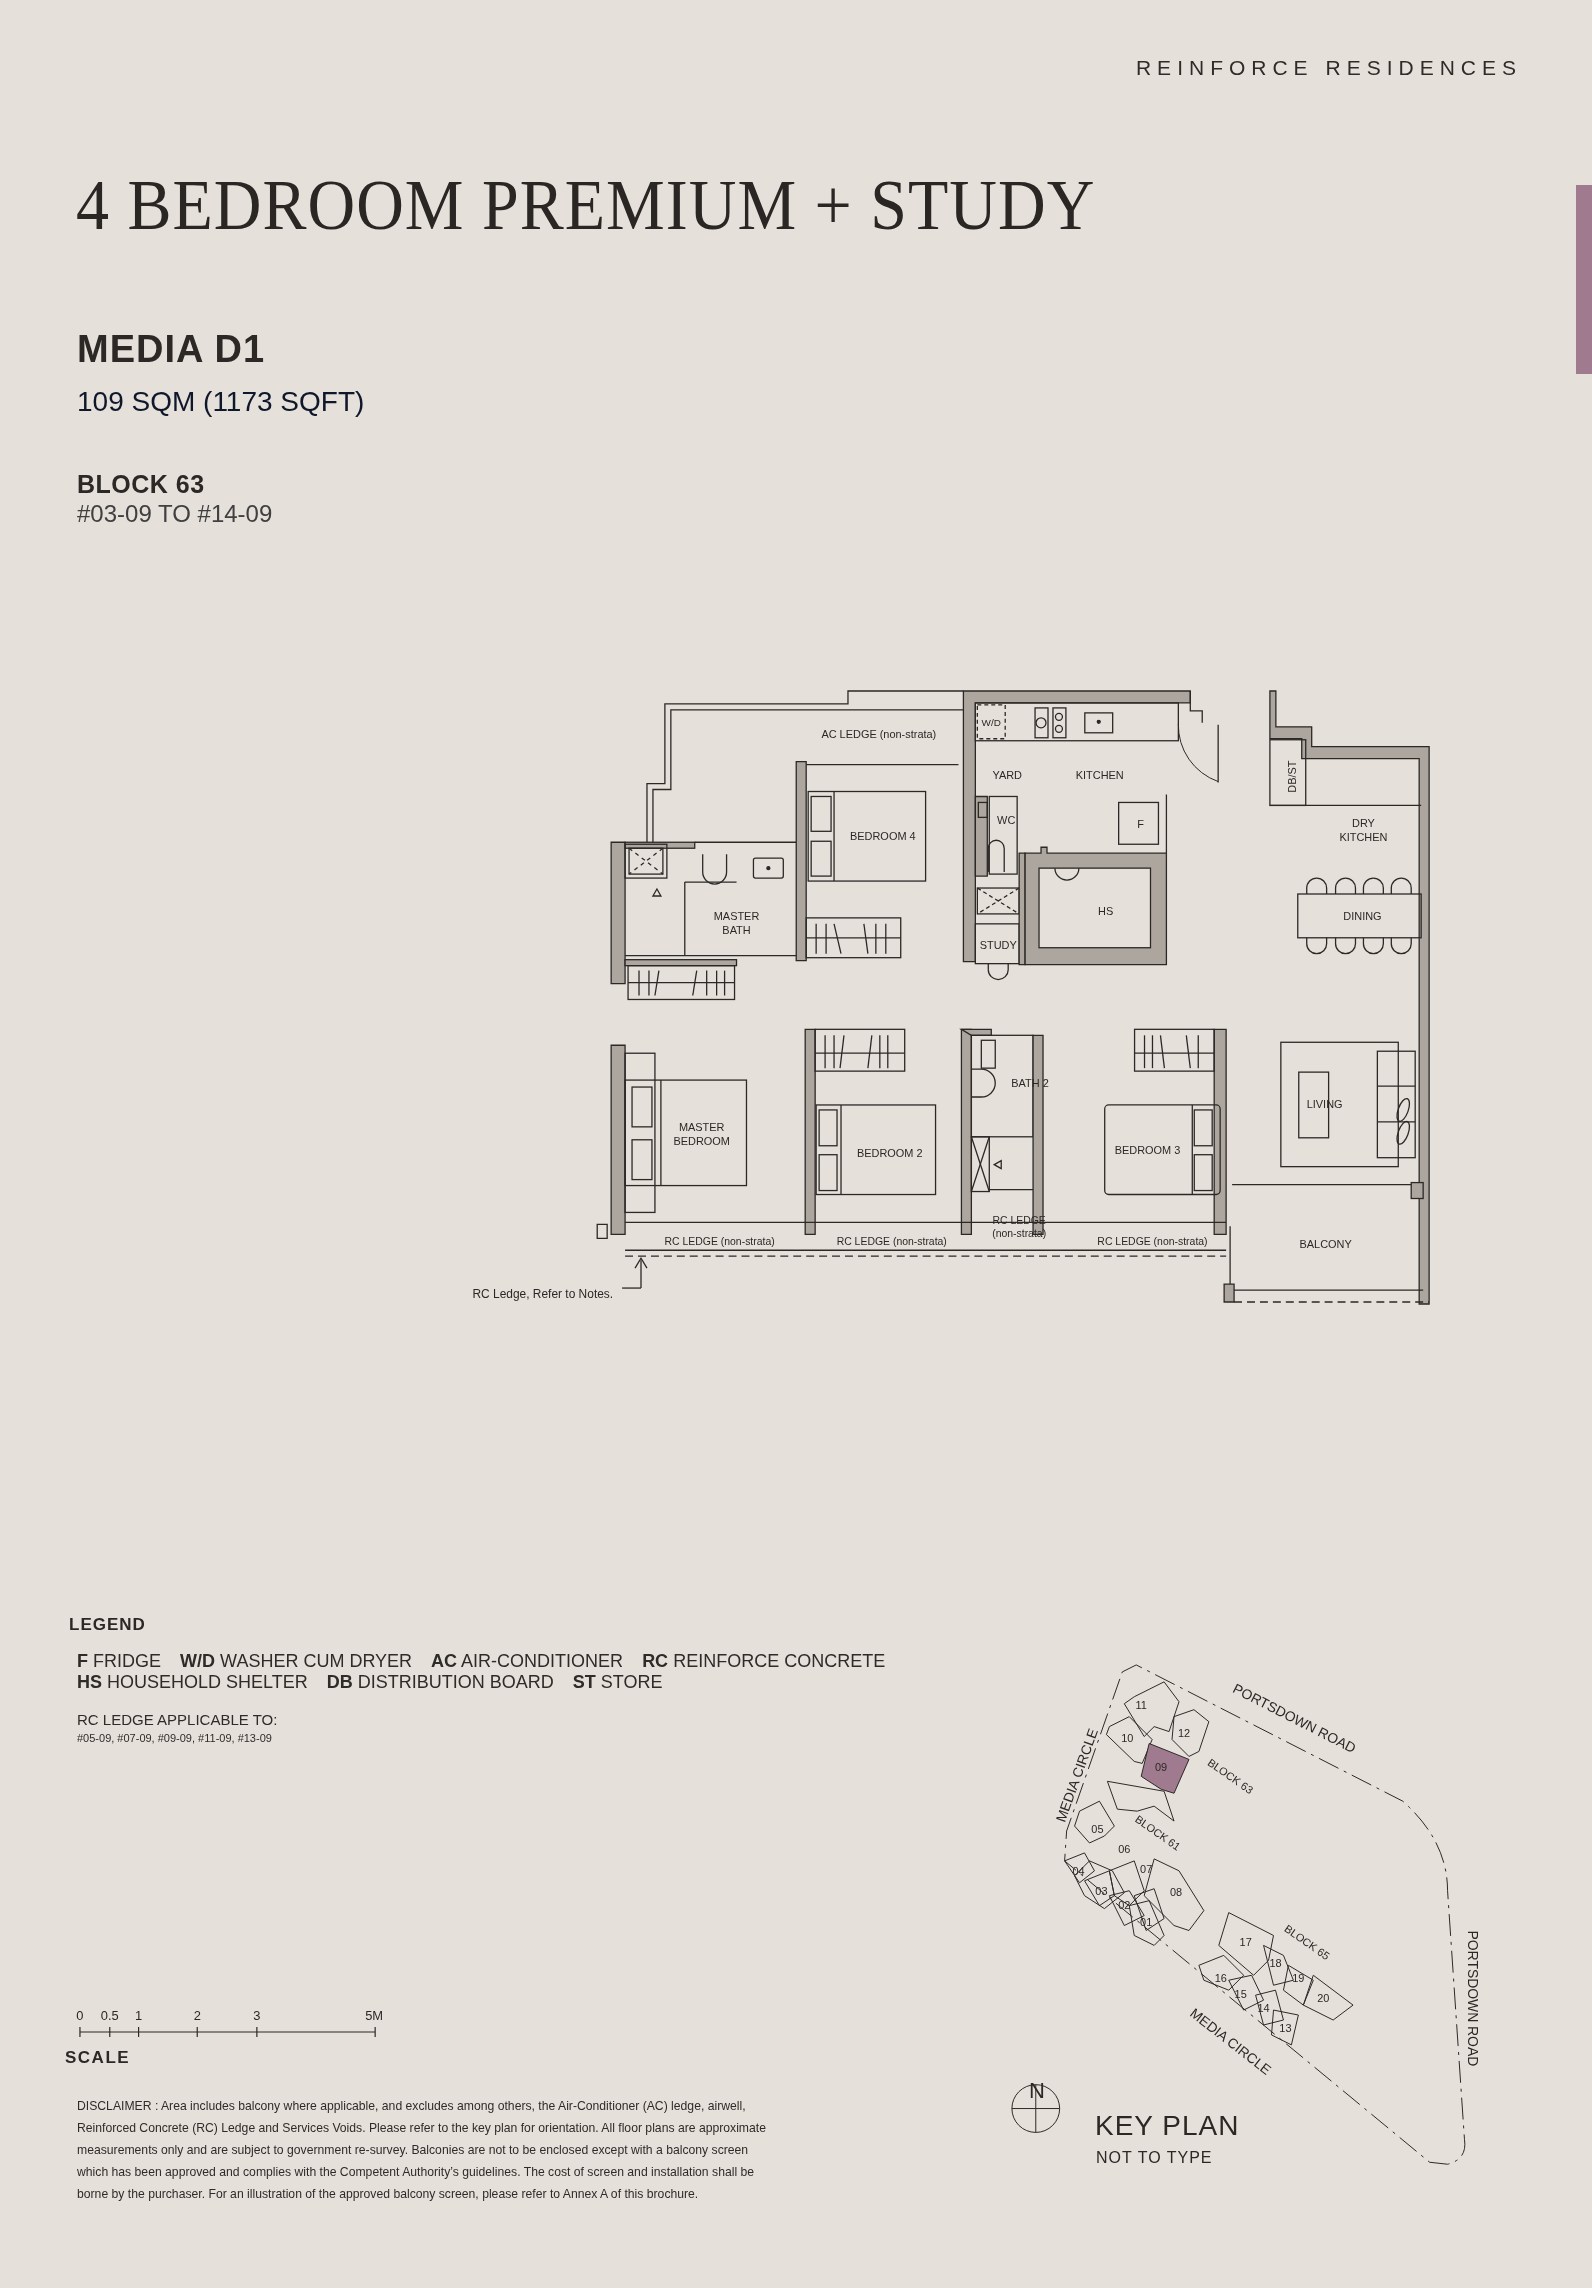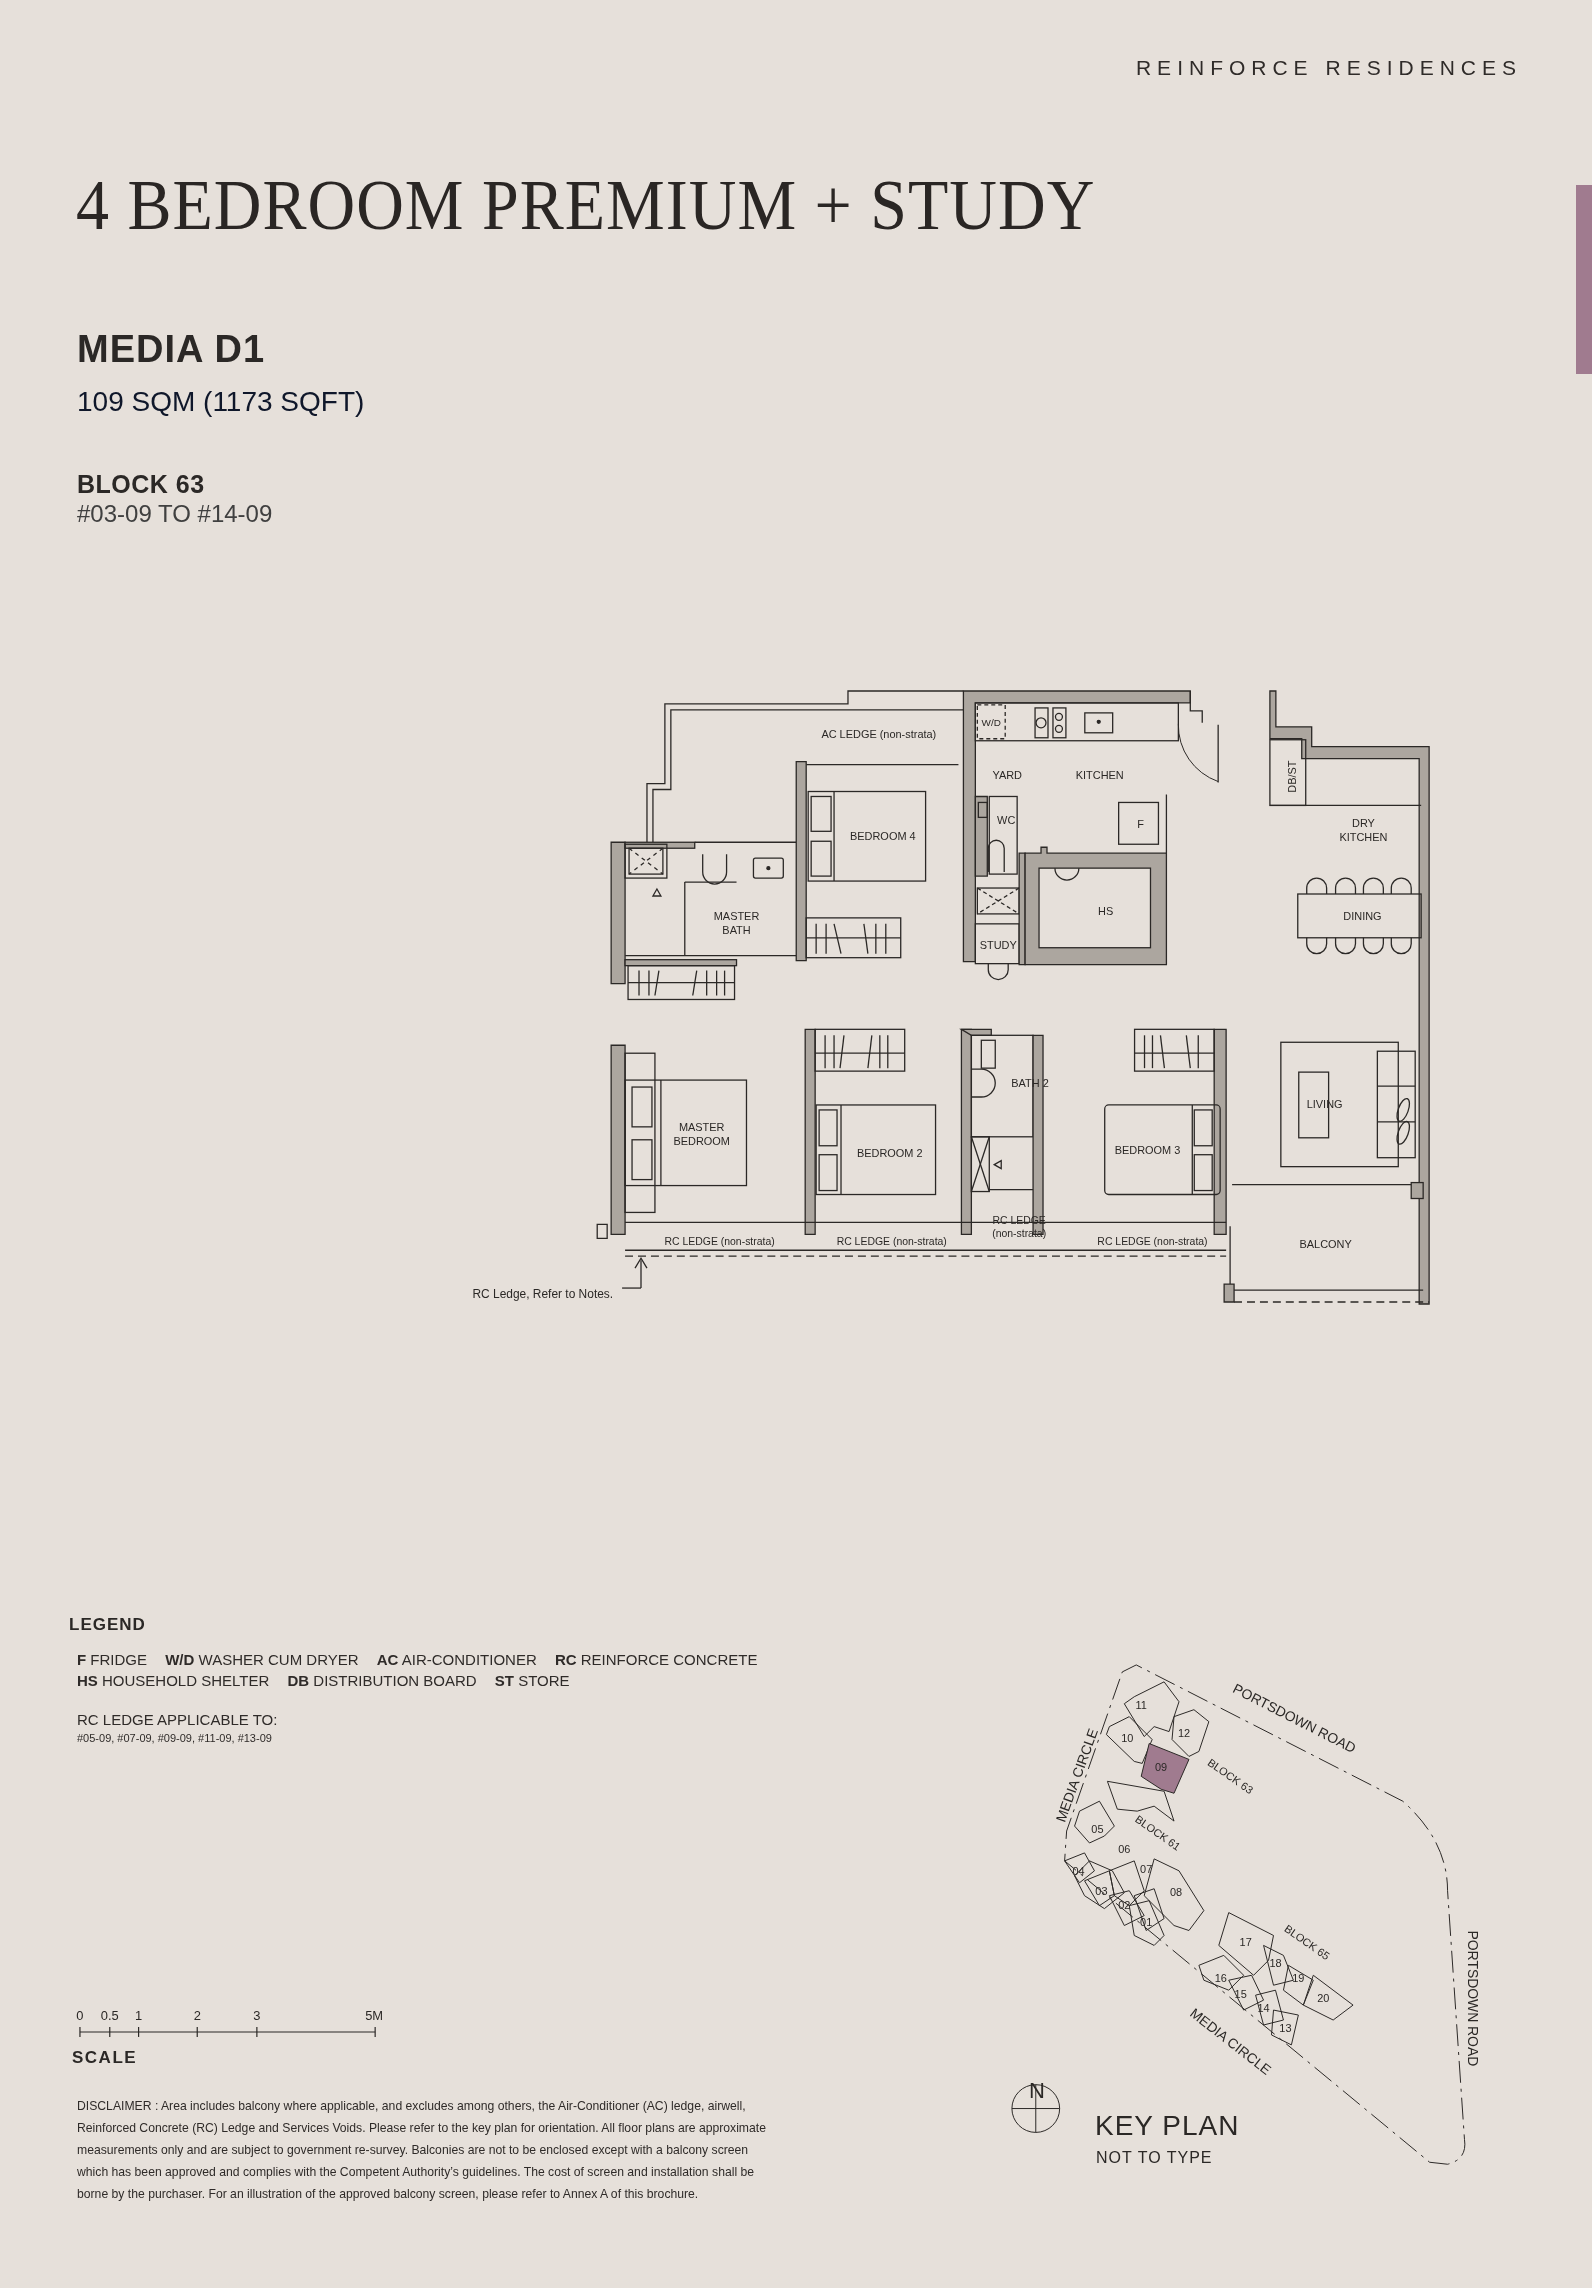--- a/index.html
+++ b/index.html
@@ -8,27 +8,27 @@
   .abs{position:absolute;}
   .brand{top:56px;right:70px;font-size:21px;letter-spacing:6px;color:#2f2b29;}
   .accent-bar{top:185px;right:0;width:16px;height:189px;background:#a07b8f;}
   .title{top:164px;left:76px;font-family:"Liberation Serif",serif;font-size:66px;letter-spacing:1px;color:#2a2624;transform:scaleY(1.08);transform-origin:left top;}
   .type{top:328px;left:77px;font-size:38px;font-weight:bold;letter-spacing:1px;}
   .area{top:386px;left:77px;font-size:28px;color:#0f172a;}
   .block{top:470px;left:77px;font-size:25px;font-weight:bold;letter-spacing:0.5px;}
   .units{top:500px;left:77px;font-size:24px;color:#404040;}
   .plan{top:677px;left:438px;}
   .legend-title{top:1615px;left:69px;font-size:17px;font-weight:bold;letter-spacing:1px;}
-  .legend-row{left:77px;font-size:15px;color:#2f2b29;white-space:nowrap;}
+  .legend-row{left:77px;font-size:18px;color:#2f2b29;white-space:nowrap;}
   .legend-row b{font-weight:bold;}
   .legend-row span.item{margin-right:14px;}
   .rc-title{top:1711px;left:77px;font-size:15px;}
   .rc-units{top:1732px;left:77px;font-size:11px;}
   .scale{top:2008px;left:72px;}
-  .scale-label{top:2048px;left:72px;font-size:17px;font-weight:bold;letter-spacing:1.5px;}
+  .scale-label{top:2048px;left:65px;font-size:17px;font-weight:bold;letter-spacing:1.5px;}
   .disclaimer{top:2095px;left:77px;width:697px;font-size:12.2px;line-height:22px;color:#2f2b29;}
   .keyplan{top:1652px;left:995px;}
   .key-title{top:2110px;left:1095px;font-size:28px;letter-spacing:1px;}
   .key-sub{top:2149px;left:1096px;font-size:16px;letter-spacing:1px;}
   .north-label{top:2078px;left:1029px;font-size:22px;}
   svg text{font-family:"Liberation Sans",sans-serif;}
 </style>
 </head>
 <body>
 

